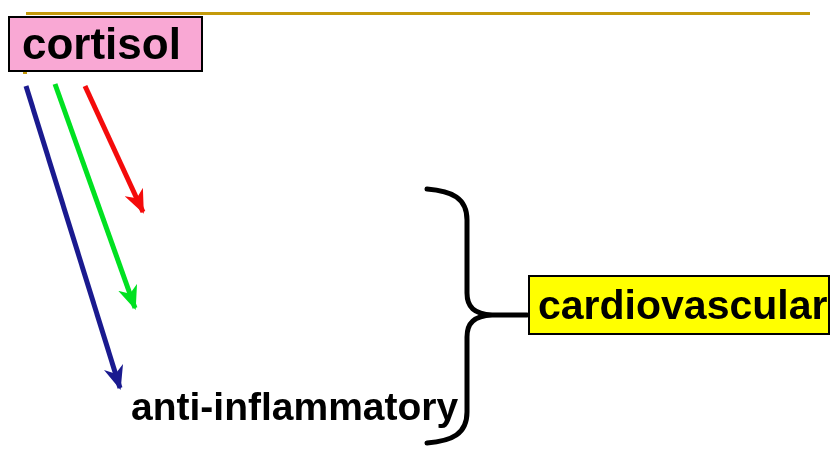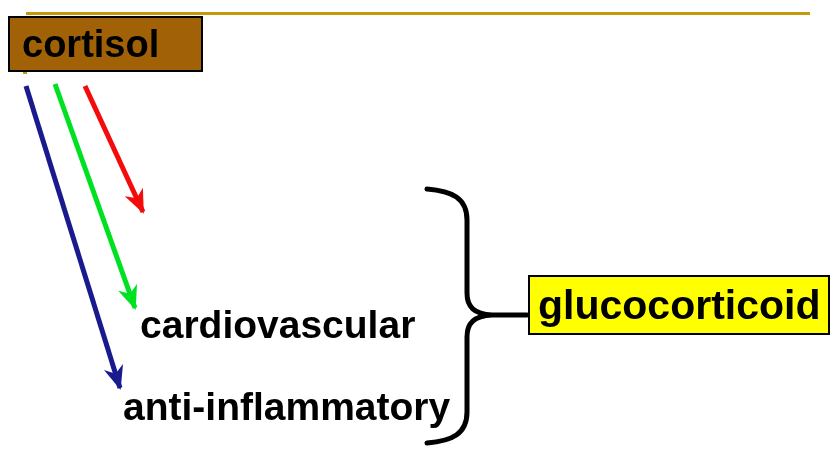--- a/index.html
+++ b/index.html
@@ -29,22 +29,22 @@
     align-items: center;
     border: 2px solid #000000;
     box-sizing: border-box;
     font-weight: bold;
     color: #000000;
     white-space: nowrap;
   }
   .cortisol-box {
     left: 8px; top: 16px;
     width: 195px; height: 56px;
-    background: #a16207;
-    font-size: 38px;
+    background: #f9a8d4;
+    font-size: 44px;
     padding-left: 12px;
   }
   .glucocorticoid-box {
     left: 528px; top: 275px;
     width: 302px; height: 60px;
     background: #FFFF00;
     font-size: 41px;
     padding-left: 8px;
   }
   .arrow-layer {
@@ -55,21 +55,21 @@
   .effect-label {
     position: absolute;
     font-weight: bold;
     font-size: 39px;
     line-height: 1;
     color: #000000;
     white-space: nowrap;
   }
   .label-metabolic       { left: 138px; top: 211px; font-size: 40px; }
   .label-cardiovascular  { left: 140px; top: 305px; }
-  .label-anti            { left: 123px; top: 387px; }
+  .label-anti            { left: 131px; top: 387px; }
 </style>
 </head>
 <body>
 
 <div class="slide">
 
   <div class="top-rule"></div>
   <div class="top-rule-tick"></div>
 
   <div class="node-box cortisol-box">
@@ -92,21 +92,20 @@
     <line x1="85" y1="86" x2="143" y2="212" stroke-width="5" marker-end="url(#head-red)" stroke="#F40B0B"></line>
     <line x1="55" y1="84" x2="135" y2="308" stroke-width="5" marker-end="url(#head-green)" stroke="#00E121"></line>
     <line x1="26" y1="86" x2="120" y2="388" stroke-width="5" marker-end="url(#head-blue)" stroke="#1A1A8F"></line>
 
     <path d="M427,189 C452,191 467,198 467,220 L467,293 C467,307 474,314 492,315
              L527,315 L492,315 C474,316 467,323 467,337 L467,412
              C467,434 452,441 427,443" fill="none" stroke-width="5" stroke-linecap="round" stroke-linejoin="round" stroke="#000000"></path>
   </svg>
 
 
-  <div class="effect-label label-cardiovascular">cardiovascular</div>
 
   <div class="effect-label label-anti">anti-inflammatory</div>
 
   <div class="node-box glucocorticoid-box">
-    <span>glucocorticoid</span>
+    <span>cardiovascular</span>
   </div>
 
 </div>
 
 </body></html>

